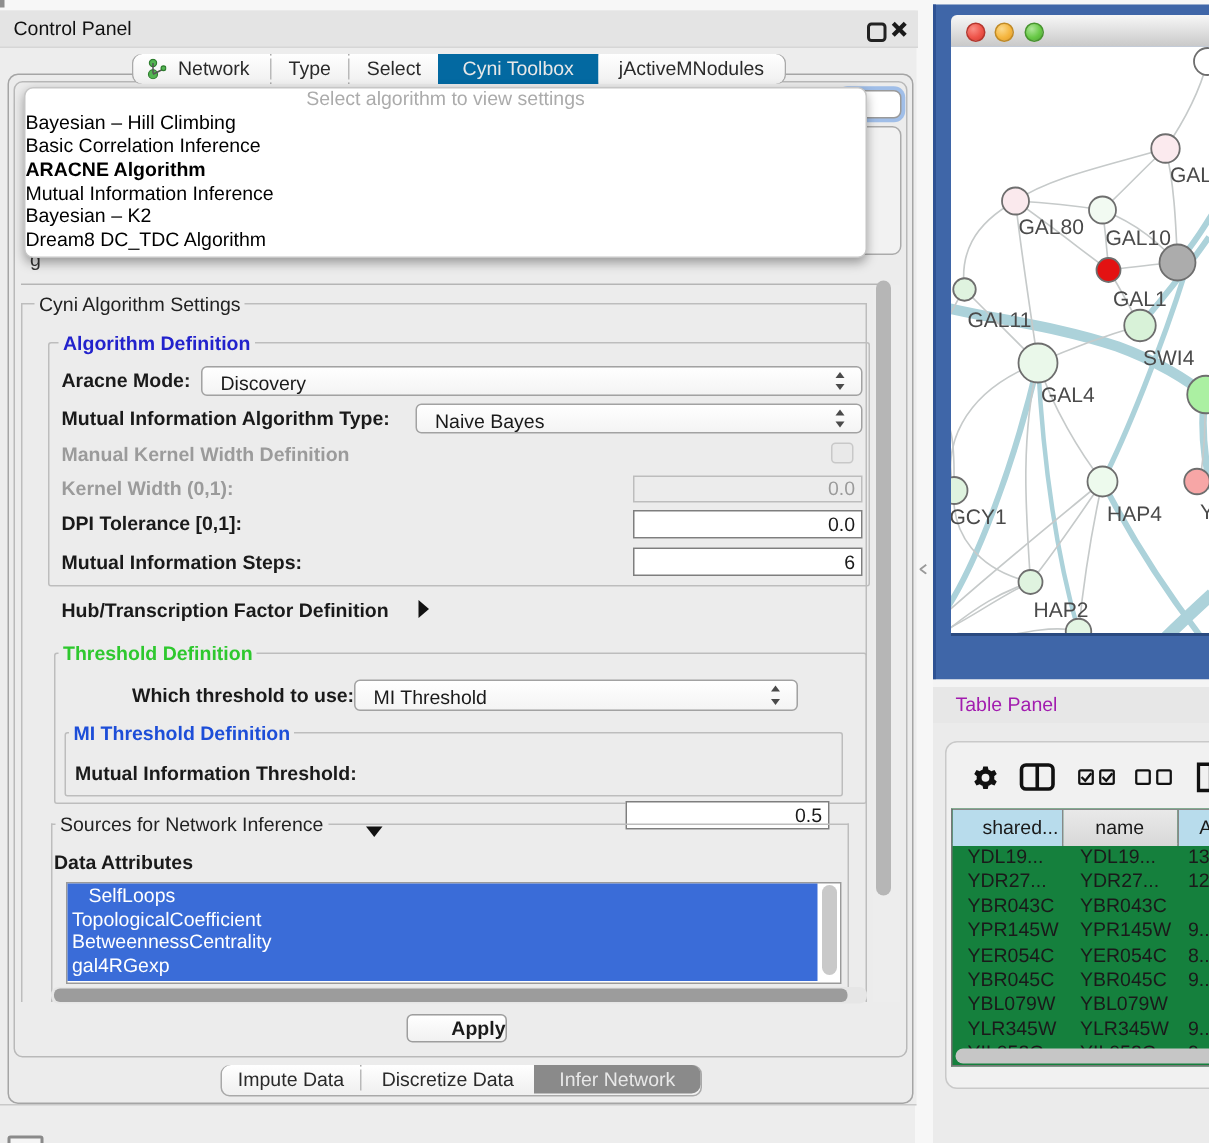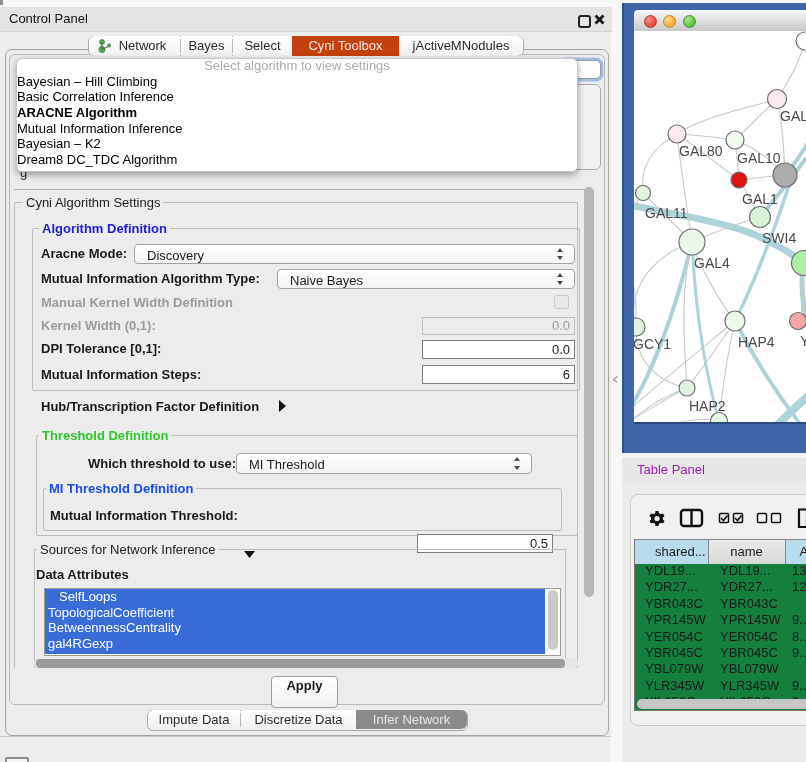--- a/index.html
+++ b/index.html
@@ -29,23 +29,23 @@
 <svg width="13" height="13" viewBox="0 0 13 13">
       <path d="M1.5 3.5 L3.5 1.5 L6.5 4.5 L9.5 1.5 L11.5 3.5 L8.5 6.5 L11.5 9.5 L9.5 11.5 L6.5 8.5 L3.5 11.5 L1.5 9.5 L4.5 6.5 Z" fill="#1A1A1A"></path>
     </svg>
 </div>
 
 <div class="ab" style="left:5px;top:49px;width:602px;height:685px;border:1px solid #A5A5A5;border-radius:7px;background:#ECECEC"></div>
 <div class="ab" style="left:9px;top:54px;width:594px;height:649px;border:1px solid #B9B9B9;border-radius:6px;background:#ECECEC"></div>
 
 <div class="ab" style="left:88px;top:36px;width:436px;height:20px;border:1px solid #A9A9A9;border-radius:6px;background:linear-gradient(#FFFFFF,#F0F0F0);box-sizing:border-box"></div>
 <div class="tabseg" style="left:89px;top:36px;width:91px;border-radius:6px 0 0 6px;padding-left:16px;box-sizing:border-box">Network</div>
-<div class="tabseg" style="left:181px;top:36px;width:51px">Bayes</div>
+<div class="tabseg" style="left:181px;top:36px;width:51px">Type</div>
 <div class="tabseg" style="left:233px;top:36px;width:59px">Select</div>
-<div class="tabseg" style="left:292px;top:36px;width:107px;background:#c2410c;color:#E8E8E8">Cyni Toolbox</div>
+<div class="tabseg" style="left:292px;top:36px;width:107px;background:#0369a1;color:#E8E8E8">Cyni Toolbox</div>
 <div class="tabseg" style="left:399px;top:36px;width:124px;border-radius:0 6px 6px 0">jActiveMNodules</div>
 <div class="sep" style="left:180px;top:39px"></div>
 <div class="sep" style="left:232px;top:39px"></div>
 <div class="ab" style="left:98px;top:39px;width:13px;height:14px">
 <svg width="13" height="14" viewBox="0 0 13 14">
       <circle cx="4" cy="3" r="2.4" fill="#53B552" stroke="#2E7D2E" stroke-width="0.8"></circle>
       <circle cx="4" cy="10.5" r="3" fill="#53B552" stroke="#2E7D2E" stroke-width="0.8"></circle>
       <line x1="4" y1="3" x2="4" y2="10" stroke="#555" stroke-width="1"></line>
       <line x1="4" y1="10.5" x2="11" y2="7" stroke="#555" stroke-width="1"></line>
       <circle cx="11" cy="6.5" r="1.6" fill="#53B552" stroke="#2E7D2E" stroke-width="0.8"></circle>
@@ -121,21 +121,21 @@
 <div class="ab" style="left:36px;top:659px;width:529px;height:9px;background:#9C9C9C;border-radius:4px"></div>
 
 <div class="ab" style="left:560px;top:60px;width:41px;height:19px;background:#FFF;border:1px solid #9A9A9A;border-radius:5px;box-shadow:0 0 0 2.5px rgba(110,160,230,0.6);box-sizing:border-box"></div>
 <div class="ab" style="left:560px;top:84px;width:41px;height:86px;background:#F2F2F2;border:1px solid #ABABAB;border-radius:6px;box-sizing:border-box"></div>
 <div class="ab" style="left:20px;top:165px;width:12px;height:14px;font-size:13px;color:#333">g</div>
 
 <div class="ab" style="left:16px;top:58px;width:562px;height:114px;background:#FFF;border:1px solid #C6C6C6;border-radius:6px;box-shadow:0 3px 7px rgba(0,0,0,0.35);box-sizing:border-box"></div>
 <div class="ab" style="left:16px;top:58px;width:562px;height:16px;line-height:16px;text-align:center;color:#ABABAB;font-size:13px">Select algorithm to view settings</div>
 <div class="ab" style="left:17px;top:73.6px;width:560px;line-height:15.65px;font-size:13px;color:#000">Bayesian – Hill Climbing<br>Basic Correlation Inference<br><b>ARACNE Algorithm</b><br>Mutual Information Inference<br>Bayesian – K2<br>Dream8 DC_TDC Algorithm</div>
 
-<div class="ab" style="left:271px;top:676px;width:67px;height:32px;background:linear-gradient(#FFFFFF,#F1F1F1);border:1px solid #9E9E9E;border-radius:4px;box-sizing:border-box;text-align:center;line-height:17px;font-size:13px;font-weight:bold">Apply</div>
+<div class="ab" style="left:271px;top:676px;width:67px;height:19px;background:linear-gradient(#FFFFFF,#F1F1F1);border:1px solid #9E9E9E;border-radius:4px;box-sizing:border-box;text-align:right;line-height:17px;font-size:13px;font-weight:bold">Apply</div>
 
 <div class="ab" style="left:147px;top:710px;width:321px;height:21px;border:1px solid #A9A9A9;border-radius:6px;background:linear-gradient(#FFFFFF,#F0F0F0);box-sizing:border-box"></div>
 <div class="tabseg" style="left:148px;top:710px;width:92px;height:19px;line-height:19px;border-radius:6px 0 0 6px">Impute Data</div>
 <div class="tabseg" style="left:241px;top:710px;width:115px;height:19px;line-height:19px">Discretize Data</div>
 <div class="tabseg" style="left:356px;top:710px;width:111px;height:19px;line-height:19px;background:#8A8A8A;color:#E8E8E8;border-radius:0 6px 6px 0">Infer Network</div>
 <div class="sep" style="left:240px;top:713px"></div>
 
 <div class="ab" style="left:5px;top:757px;width:20px;height:10px;background:#F5F5F5;border:2px solid #8A8A8A;border-radius:2px"></div>
 
 <div class="ab" style="left:613px;top:371px;width:5px;height:7px"><svg width="5" height="7" viewBox="0 0 5 7">

